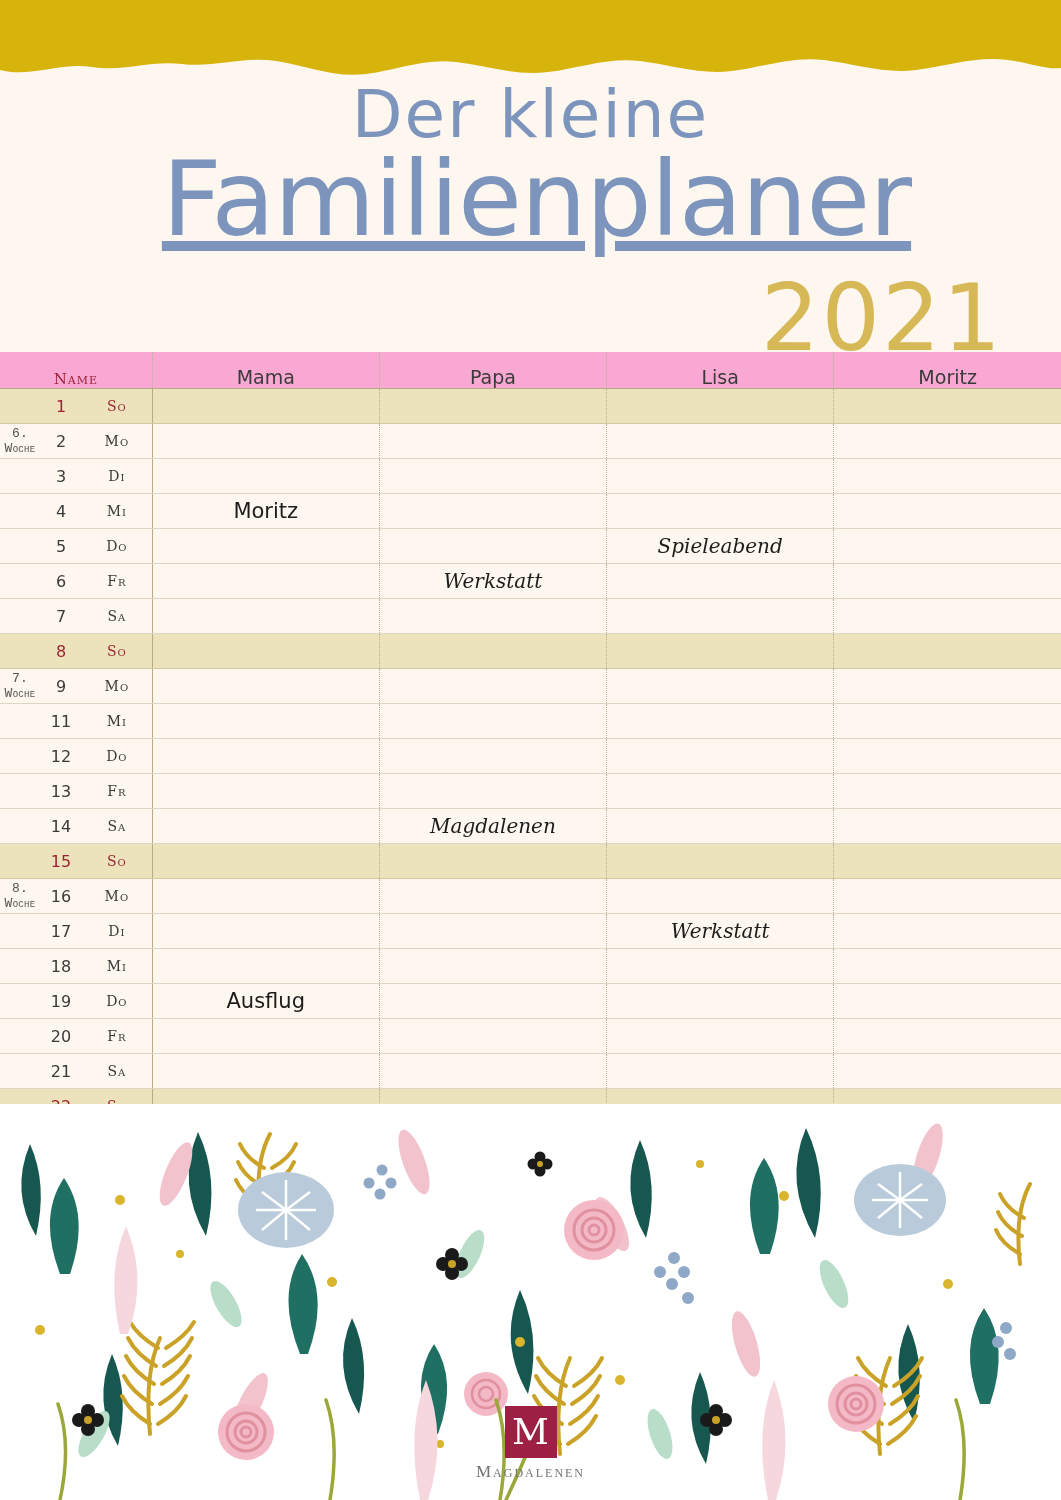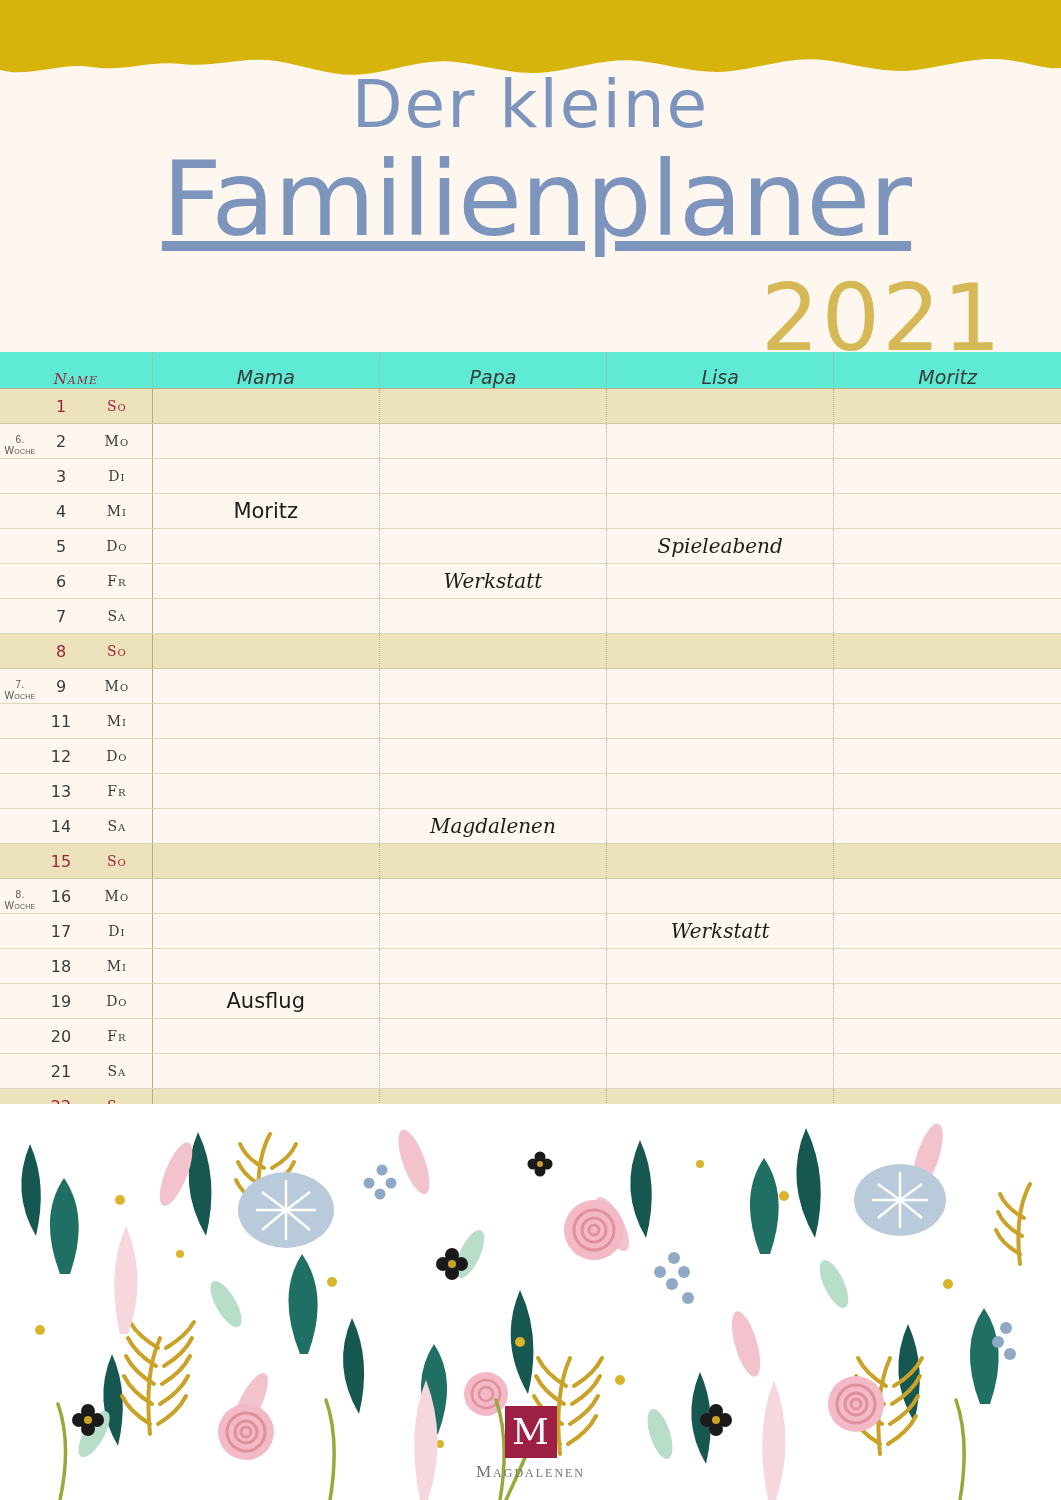--- a/index.html
+++ b/index.html
@@ -37,21 +37,21 @@
   .title-area {
     position: absolute;
     top: 60px;
     left: 0;
     width: 1061px;
     height: 290px;
     z-index: 3;
   }
   .title-der-kleine {
     position: absolute;
-    top: 6px;
+    top: 16px;
     left: 0;
     width: 1061px;
     text-align: center;
     font-family: "DejaVu Sans", sans-serif;
     font-size: 66px;
     letter-spacing: 2px;
     color: #7d94bd;
     white-space: nowrap;
   }
   .title-main {
@@ -98,22 +98,21 @@
 
   .col-week   { width: 40px; }
   .col-daynum { width: 42px; }
   .col-dayabb { width: 70px; }
   .col-person { width: 227px; }
 
   .head-row th {
     height: 36px;
     vertical-align: bottom;
     border-bottom: 1.5px solid #b6ab86;
-    background: #5eead4;
-    font-style: italic;
+    background: #f9a8d4;
   }
   .head-name {
     font-family: "DejaVu Serif", serif;
     font-size: 15px;
     color: #9d2235;
     letter-spacing: 1px;
     text-align: center;
     font-variant: small-caps;
     font-weight: normal;
     padding-bottom: 4px;
@@ -139,22 +138,22 @@
     border-bottom: 1px solid #d3c99f;
   }
   tr.sunday-top td {
     border-top: 1.2px solid #b6ab86;
   }
   tr.week-start td.c-week {
     vertical-align: bottom;
   }
 
   td.c-week {
-    font-family: Liberation Sans, sans-serif;
-    font-size: 10px;
+    font-family: Liberation Mono, monospace;
+    font-size: 13px;
     color: #57554e;
     text-align: center;
     font-variant: small-caps;
     letter-spacing: 0.3px;
     padding-bottom: 2px;
   }
   td.c-num {
     font-family: "DejaVu Sans", sans-serif;
     font-size: 16px;
     color: #3a3a38;

